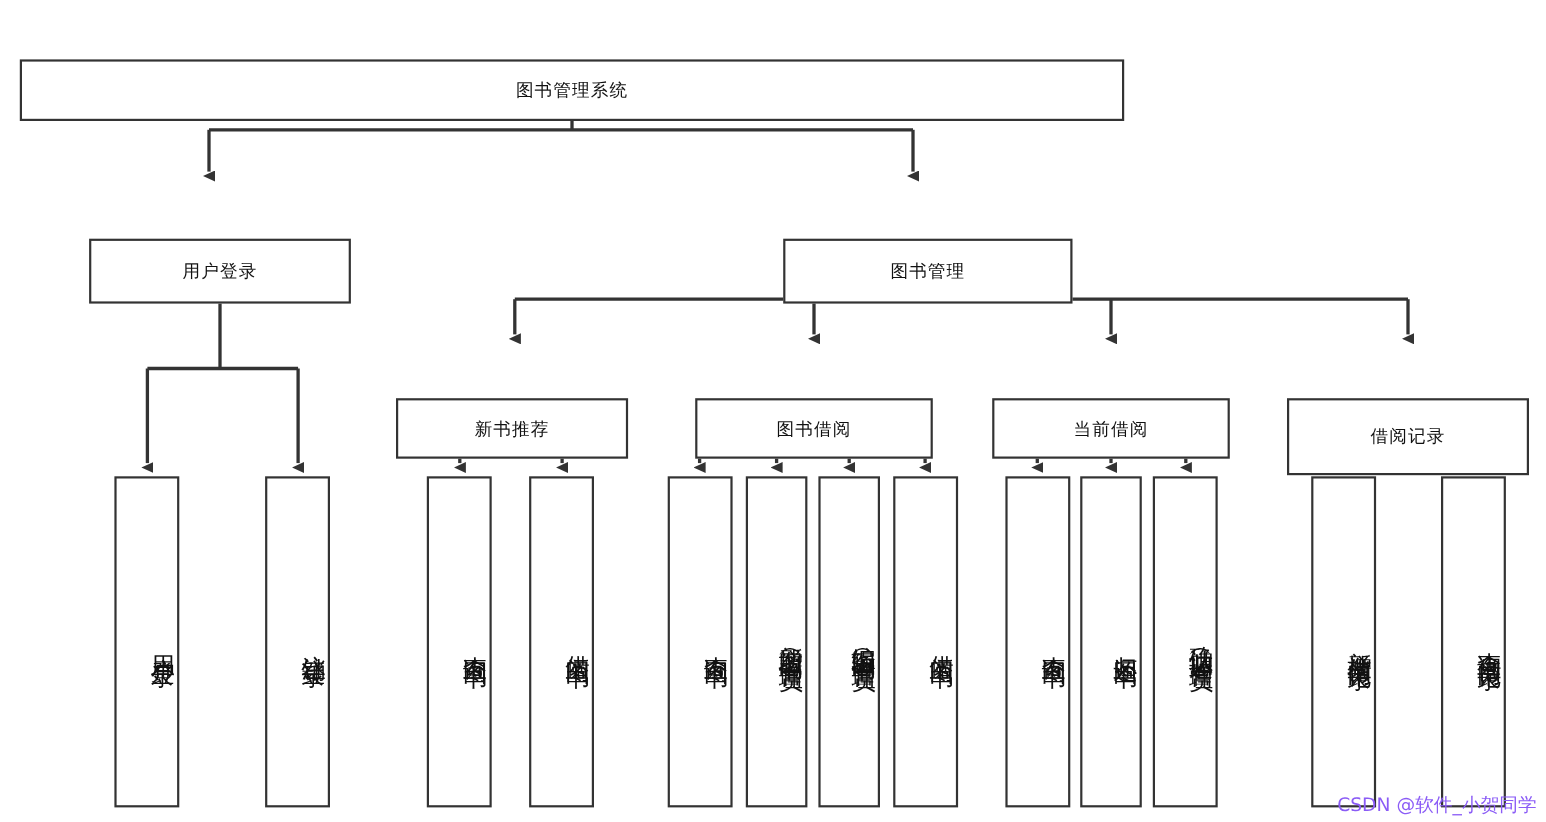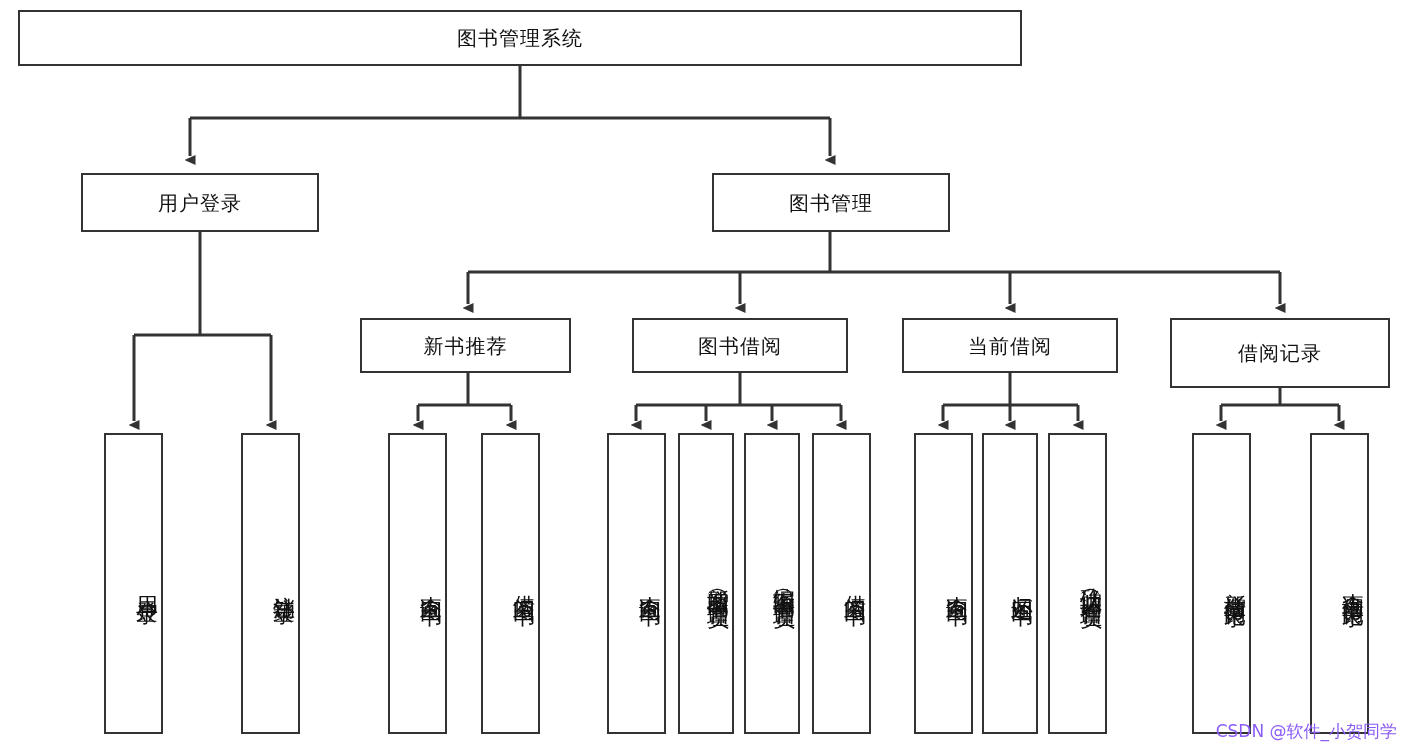--- a/index.html
+++ b/index.html
@@ -27,23 +27,24 @@
     box-sizing: border-box;
     border: 2px solid #333333;
     background: #ffffff;
     display: flex;
     align-items: center;
     justify-content: center;
     color: #111111;
     z-index: 2;
   }
   .node.horiz {
-    font-size: 20px;
+    font-size: 16px;
     letter-spacing: 1px;
     line-height: 1.2;
+    margin-top: 44px;
   }
   .node.vert {
     writing-mode: vertical-rl;
     text-orientation: upright;
     font-size: 22px;
     line-height: 1.25;
     letter-spacing: 3px;
     padding: 8px 0;
     align-items: flex-start;
     justify-content: center;
@@ -120,21 +121,21 @@
     </g>
   </svg>
 
   <div class="node horiz" style="left:18px; top:10px; width:1004px; height:56px;">
     <span>图书管理系统</span>
   </div>
 
   <div class="node horiz" style="left:81px; top:173px; width:238px; height:59px;">
     <span>用户登录</span>
   </div>
-  <div class="node horiz" style="left:712px; top:173px; width:238px; height:59px;">
+  <div class="node horiz" style="left:712px; top:173px; width:263px; height:59px;">
     <span>图书管理</span>
   </div>
 
   <div class="node horiz" style="left:360px; top:318px; width:211px; height:55px;">
     <span>新书推荐</span>
   </div>
   <div class="node horiz" style="left:632px; top:318px; width:216px; height:55px;">
     <span>图书借阅</span>
   </div>
   <div class="node horiz" style="left:902px; top:318px; width:216px; height:55px;">

